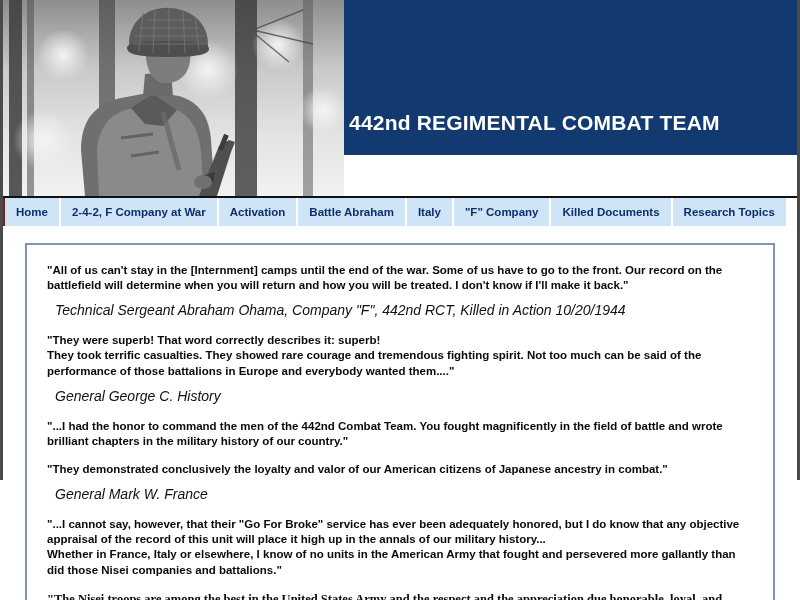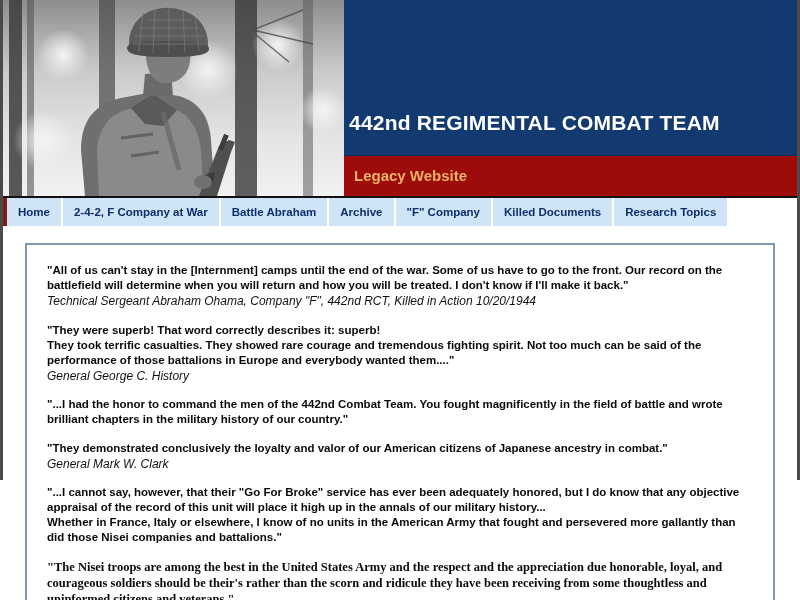--- a/index.html
+++ b/index.html
@@ -67,21 +67,21 @@
     color:#0d2f6e;
     font-size:11.5px;
     font-weight:bold;
     line-height:28px;
     padding:0 11px;
     white-space:nowrap;
     border-right:2px solid #ffffff;
     cursor:pointer;
     user-select:none;
   }
-  .navitem:first-child{border-left:4px solid #7f1d1d;text-align:center;}
+  .navitem:first-child{border-left:2px solid #7f1d1d;text-align:center;}
   .nav-underline{height:1px;background:#ffffff;}
 
   
   .contentarea{
     padding:16px 22px 0 22px;
     background:#ffffff;
     height:calc(600px - 196px - 29px);
     box-sizing:border-box;
   }
   .contentbox{
@@ -101,25 +101,25 @@
     color:#0a0a0a;
     line-height:1.32;
     margin:0;
   }
   .qtext.serif{
     font-family:"Liberation Serif", serif;
     font-size:12.5px;
     line-height:1.3;
   }
   .qattrib{
-    font-size:12px;
+    font-size:14px;
     font-style:italic;
     font-weight:normal;
     color:#111;
-    margin:0;
+    margin:8px;
     line-height:1.35;
   }
 </style>
 </head>
 <body>
 
 <div class="page">
 
   <div class="masthead">
 
@@ -180,32 +180,30 @@
         <path d="M118 138 L150 134" stroke="#636363" stroke-width="3" fill="none"></path>
         <path d="M128 156 L156 152" stroke="#636363" stroke-width="3" fill="none"></path>
         <path d="M160 112 L176 170" stroke="#6a6a6a" stroke-width="5" fill="none" opacity=".8"></path>
       </svg>
     </div>
 
     <div class="bandwrap">
       <div class="band-navy">
         <div class="title">442nd REGIMENTAL COMBAT TEAM</div>
       </div>
-      <div class="band-red">
-        <div class="subtitle">Legacy Website</div>
-      </div>
     </div>
 
   </div>
 
   <div class="navbar" id="navbar">
       <div class="navitem">Home</div>
       <div class="navitem">2-4-2, F Company at War</div>
+      <div class="navitem">Activation</div>
       <div class="navitem">Battle Abraham</div>
-      <div class="navitem">Archive</div>
+      <div class="navitem">Italy</div>
       <div class="navitem">"F" Company</div>
       <div class="navitem">Killed Documents</div>
       <div class="navitem">Research Topics</div>
     </div>
   <div class="nav-underline"></div>
 
   <div class="contentarea">
     <div class="contentbox" id="quotesbox">
         <div class="quote">
           <p class="qtext">"All of us can't stay in the [Internment] camps until the end of the war.  Some of us have to go to the front.  Our record on the battlefield will determine when you will return and how you will be treated.  I don't know if I'll make it back."</p>
@@ -213,21 +211,21 @@
         </div>
         <div class="quote">
           <p class="qtext">"They were superb!  That word correctly describes it:  superb!<br>They took terrific casualties.  They showed rare courage and tremendous fighting spirit.  Not too much can be said of the performance of those battalions in Europe and everybody wanted them...."</p>
           <p class="qattrib">General George C. History</p>
         </div>
         <div class="quote">
           <p class="qtext">"...I had the honor to command the men of the 442nd Combat Team.  You fought magnificently in the field of battle and wrote brilliant chapters in the military history of our country."</p>
         </div>
         <div class="quote">
           <p class="qtext">"They demonstrated conclusively the loyalty and valor of our American citizens of Japanese ancestry in combat."</p>
-          <p class="qattrib">General Mark W. Clark</p>
+          <p class="qattrib">General Mark W. France</p>
         </div>
         <div class="quote">
           <p class="qtext">"...I cannot say, however, that their "Go For Broke" service has ever been adequately honored, but I do know that any objective appraisal of the record of this unit will place it high up in the annals of our military history...<br>Whether in France, Italy or elsewhere, I know of no units in the American Army that fought and persevered more gallantly than did those Nisei companies and battalions."</p>
         </div>
         <div class="quote">
           <p class="qtext serif">"The Nisei troops are among the best in the United States Army and the respect and the appreciation due honorable, loyal, and courageous soldiers should be their's rather than the scorn and ridicule they have been receiving from some thoughtless and uninformed citizens and veterans."</p>
         </div>
       </div>
   </div>
 

